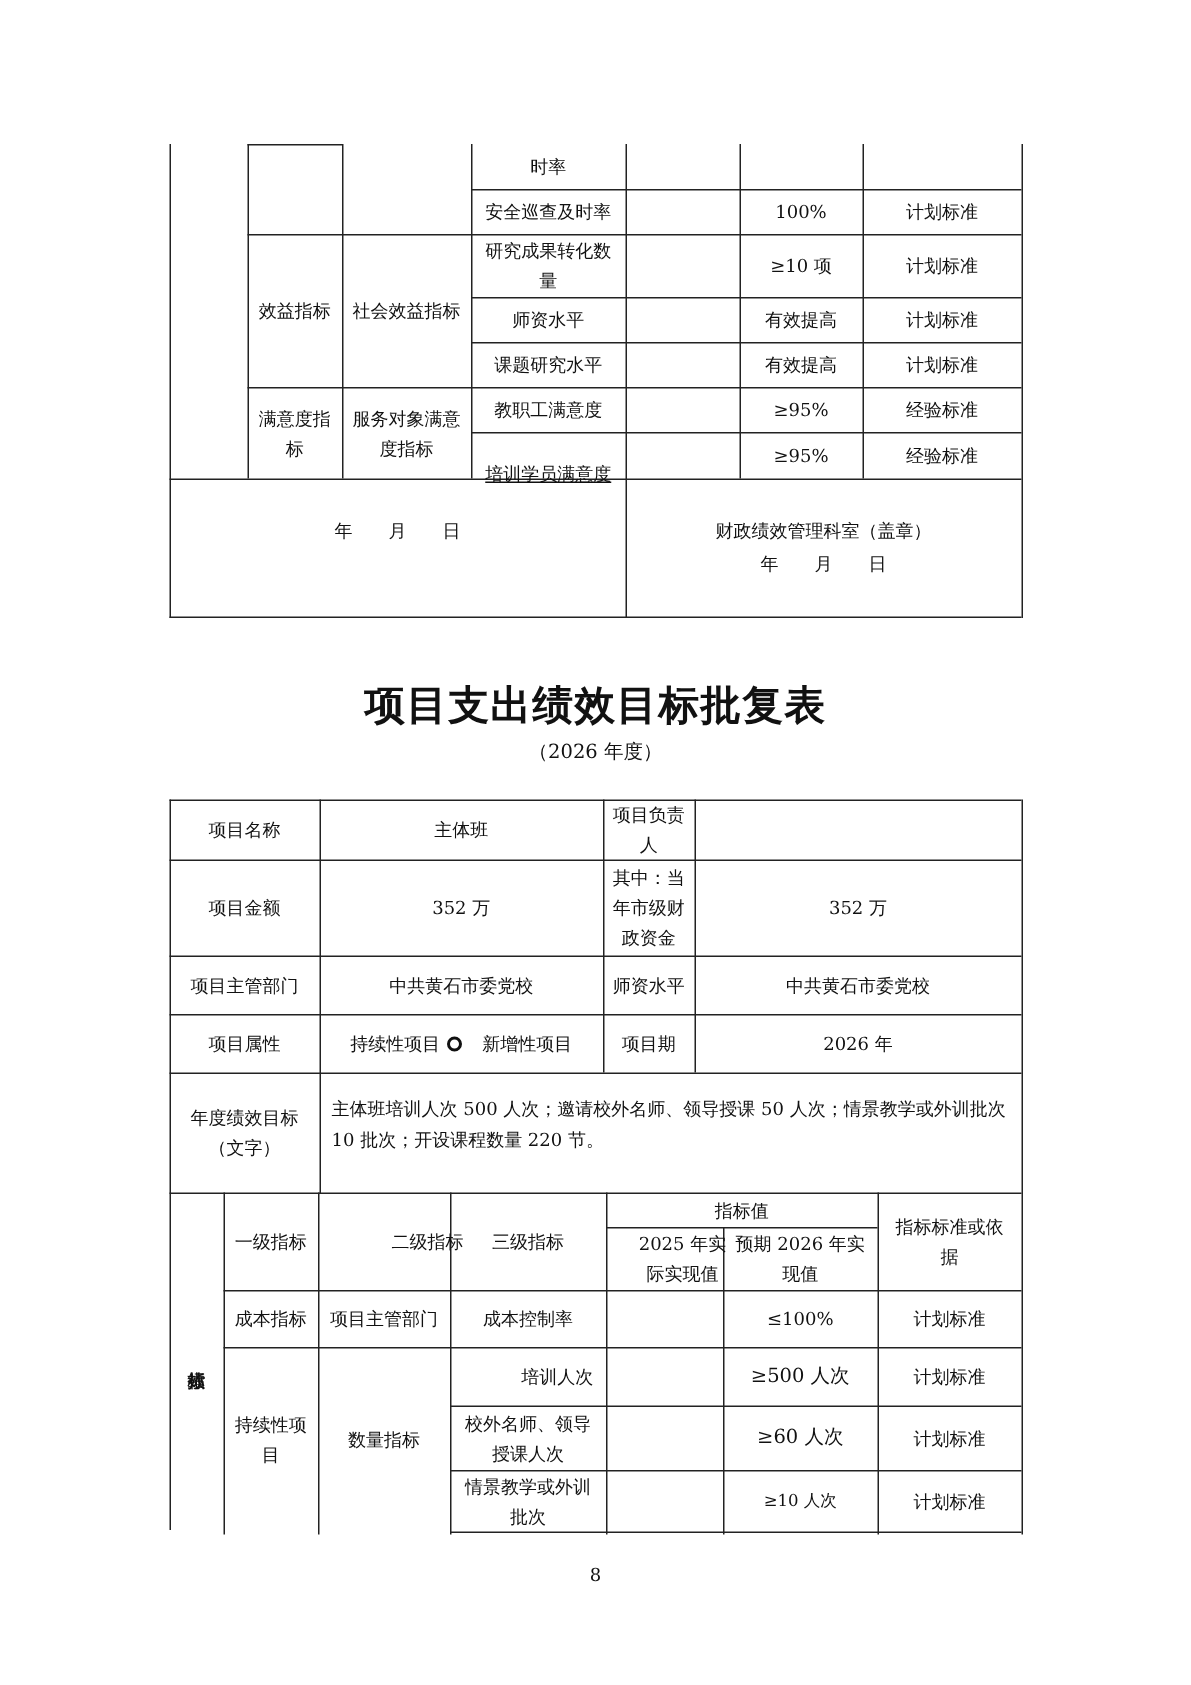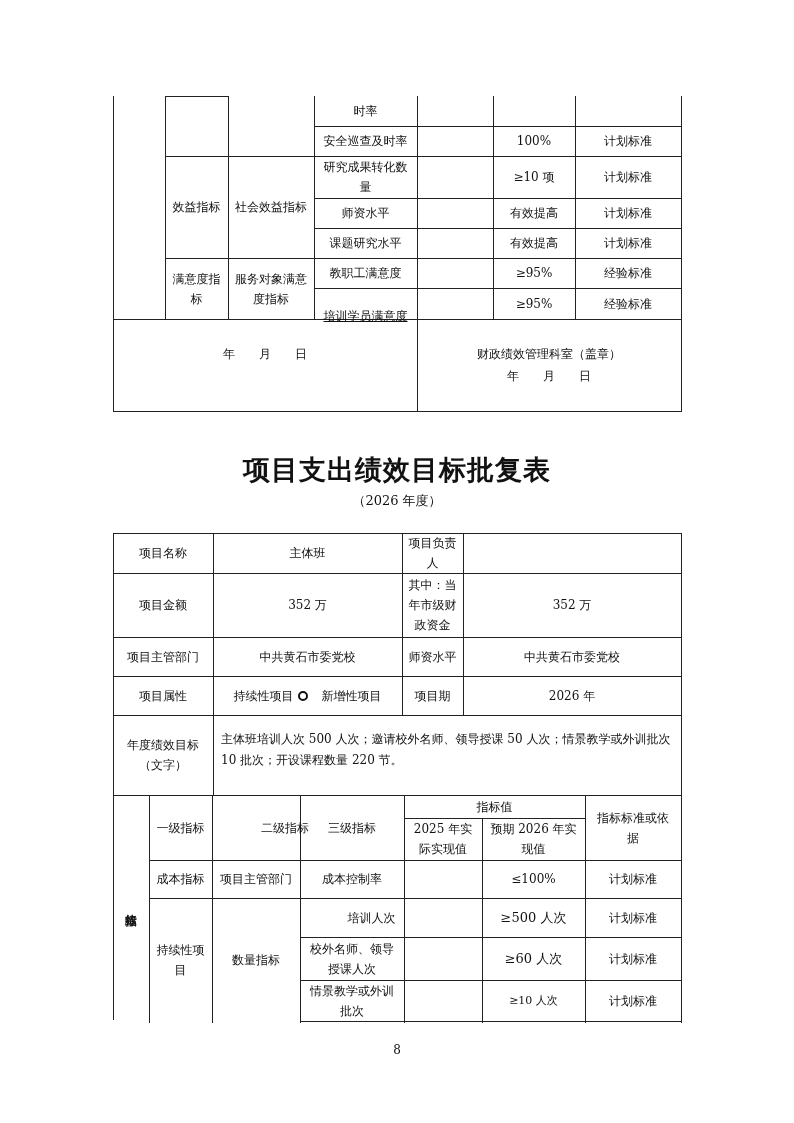--- a/index.html
+++ b/index.html
@@ -145,21 +145,21 @@
   <div class="ln" style="left:300px;top:1021px;width:381px;height:1px;"></div>
 
   <div class="cell" style="left:113px;top:860px;width:36px;height:90px;">
     <span class="vert" style="font-size:12px;line-height:14px;">绩效指标</span>
   </div>
 
   <div class="cell" style="left:149px;top:795px;width:63px;height:65px;">一级指标</div>
   <div class="cell" style="left:212px;top:795px;width:88px;height:65px;margin-left:29px;">二级指标</div>
   <div class="cell" style="left:300px;top:795px;width:104px;height:65px;">三级指标</div>
   <div class="cell" style="left:404px;top:795px;width:181px;height:23px;">指标值</div>
-  <div class="cell" style="left:404px;top:818px;width:78px;height:42px;padding:4px 8px;">2025 年实际实现值</div>
+  <div class="cell" style="left:416px;top:818px;width:78px;height:42px;padding:4px 8px;">2025 年实际实现值</div>
   <div class="cell" style="left:482px;top:818px;width:103px;height:42px;padding:0 6px;">预期 2026 年实现值</div>
   <div class="cell" style="left:585px;top:795px;width:96px;height:65px;padding:0 8px;">指标标准或依据</div>
 
   <div class="cell" style="left:149px;top:860px;width:63px;height:38px;">成本指标</div>
   <div class="cell" style="left:212px;top:860px;width:88px;height:38px;">项目主管部门</div>
   <div class="cell" style="left:300px;top:860px;width:104px;height:38px;">成本控制率</div>
   <div class="cell" style="left:482px;top:860px;width:103px;height:38px;">≤100%</div>
   <div class="cell" style="left:585px;top:860px;width:96px;height:38px;">计划标准</div>
 
   <div class="cell" style="left:149px;top:898px;width:63px;height:123px;">持续性项目</div>

